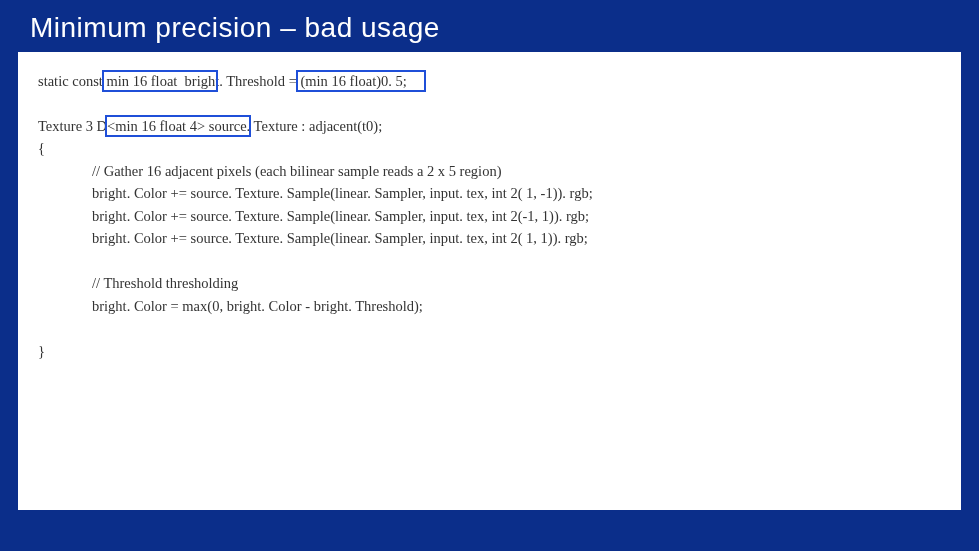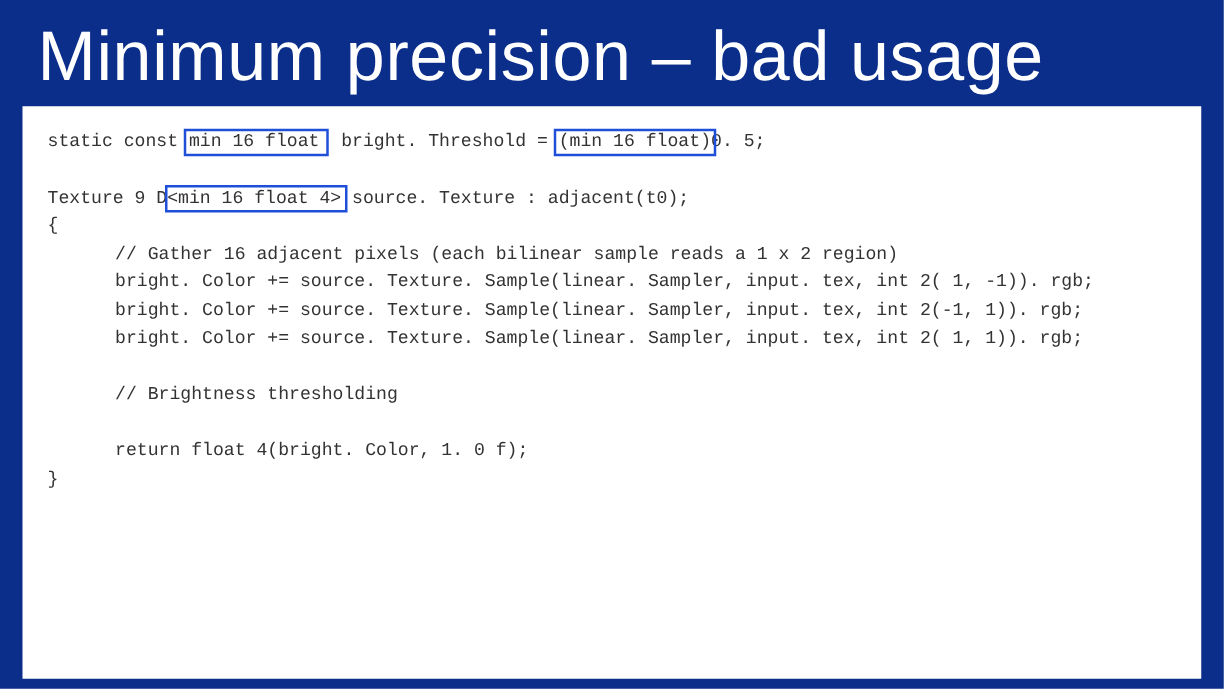--- a/index.html
+++ b/index.html
@@ -6,30 +6,30 @@
   body {
     width: 979px;
     height: 551px;
     background: #0b2e8a;
     font-family: "Segoe UI", Arial, sans-serif;
     overflow: hidden;
     position: relative;
   }
   .title {
     color: #ffffff;
-    font-size: 56px;
+    font-size: 28px;
     font-weight: 300;
     padding: 12px 45px 8px 30px;
     letter-spacing: 0.5px;
   }
   .code-panel {
     background: #ffffff;
     margin: 0 18px 18px 18px;
     padding: 18px 20px 12px 20px;
-    font-family: Liberation Mono, monospace;
+    font-family: Liberation Serif, serif;
     font-size: 14.5px;
     color: #333333;
     line-height: 1.55;
     height: 458px;
     position: relative;
   }
   .code-line {
     white-space: pre;
     position: relative;
   }
@@ -46,30 +46,30 @@
 <body>
 
 <div class="title">Minimum precision – bad usage</div>
 
 <div class="code-panel">
 
   <div class="code-line"><span>static const </span><span style="position:relative"><span class="hl blue-box" style="left:-4px; top:-3px; width:116px; height:22px;"></span><span>min 16 float</span></span><span>  bright. Threshold = </span><span style="position:relative"><span class="hl blue-box" style="left:-4px; top:-3px; width:130px; height:22px;"></span><span>(min 16 float)</span></span><span>0. 5;</span></div>
 
   <div class="code-line"> </div>
 
-  <div class="code-line"><span>Texture 9 D</span><span style="position:relative"><span class="hl blue-box" style="left:-2px; top:-3px; width:146px; height:22px;"></span><span>&lt;min 16 float 4&gt;</span></span><span> source. Texture : adjacent(t0);</span></div>
+  <div class="code-line"><span>Texture 3 D</span><span style="position:relative"><span class="hl blue-box" style="left:-2px; top:-3px; width:146px; height:22px;"></span><span>&lt;min 16 float 4&gt;</span></span><span> source. Texture : adjacent(t0);</span></div>
 
   <div class="code-line">{</div>
 
 
-  <div class="code-line indent1">// Gather 16 adjacent pixels (each bilinear sample reads a 1 x 2 region)</div>
+  <div class="code-line indent1">// Gather 16 adjacent pixels (each bilinear sample reads a 2 x 5 region)</div>
   <div class="code-line indent1">bright. Color += source. Texture. Sample(linear. Sampler, input. tex, int 2( 1, -1)). rgb;</div>
   <div class="code-line indent1">bright. Color += source. Texture. Sample(linear. Sampler, input. tex, int 2(-1, 1)). rgb;</div>
   <div class="code-line indent1">bright. Color += source. Texture. Sample(linear. Sampler, input. tex, int 2( 1, 1)). rgb;</div>
 
 
   <div class="code-line"> </div>
-  <div class="code-line indent1">// Brightness thresholding</div>
+  <div class="code-line indent1">// Threshold thresholding</div>
+  <div class="code-line indent1">bright. Color = max(0, bright. Color - bright. Threshold);</div>
   <div class="code-line"> </div>
-  <div class="code-line indent1">return float 4(bright. Color, 1. 0 f);</div>
   <div class="code-line">}</div>
 
 </div>
 
 </body></html>

